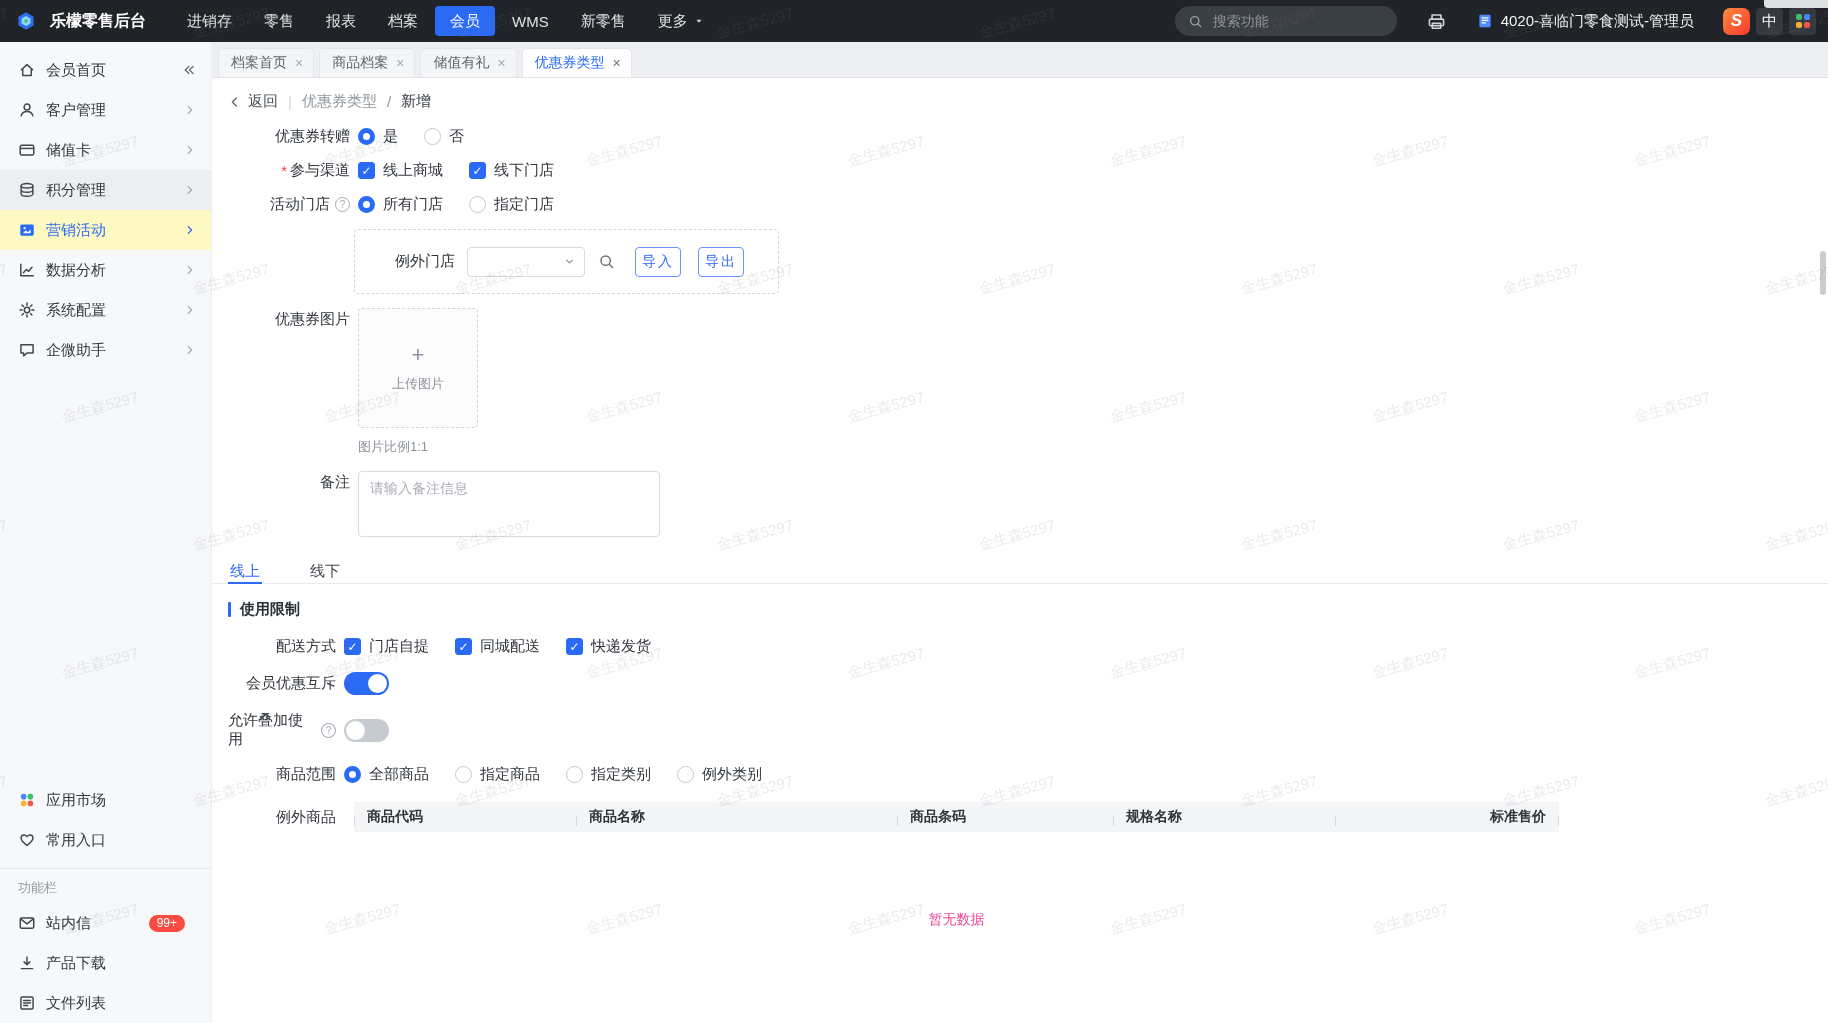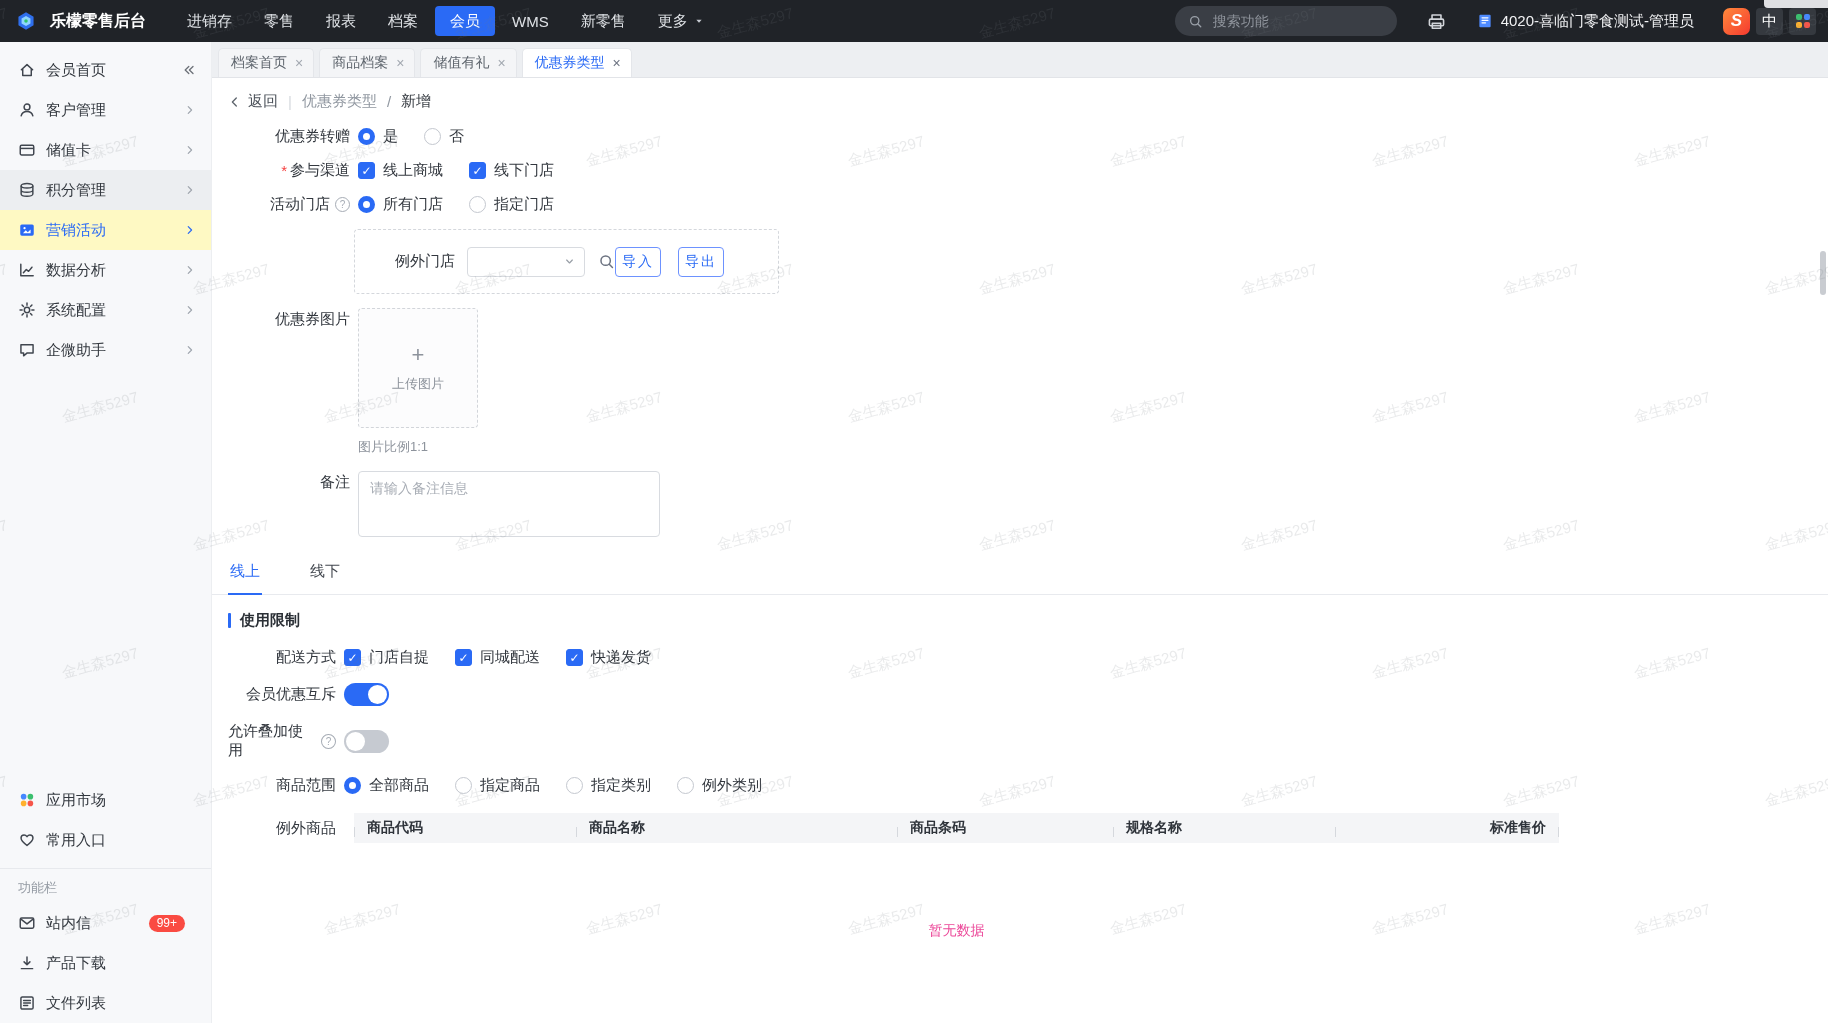--- a/index.html
+++ b/index.html
@@ -82,33 +82,33 @@
   .radio.on{border:5px solid var(--blue)}
   .cbx{position:relative;width:17px;height:17px;border:1px solid #c4c8cf;border-radius:3px;background:#fff;flex-shrink:0}
   .cbx.on{background:var(--blue);border-color:var(--blue)}
   .cbx.on::after{content:"✓";position:absolute;inset:0;display:flex;align-items:center;justify-content:center;color:#fff;font-size:12px;font-weight:700}
 
   .exc-box{margin:2px 0 14px 126px;width:425px;height:65px;border:1px dashed #d4d7dc;border-radius:4px;display:flex;align-items:center}
   .exc-box .xlabel{width:100px;text-align:right;font-size:15px;color:var(--text);flex-shrink:0}
   .sel{margin-left:12px;width:118px;height:30px;border:1px solid #d8dbe0;border-radius:4px;background:#fff;display:flex;align-items:center;justify-content:flex-end;padding:0 8px;cursor:pointer}
   .sel svg{width:13px;height:13px;color:#9aa0a8}
   .mini-search{margin-left:13px;width:17px;height:17px;color:#6b7280;cursor:pointer}
-  .btn-ghost{margin-left:0;width:46px;height:30px;border:1px solid #6d92ff;border-radius:4px;background:#fff;color:var(--blue);font-size:14px;cursor:pointer;font-family:inherit;letter-spacing:2px;padding:0}
+  .btn-ghost{margin-left:20px;width:46px;height:30px;border:1px solid #6d92ff;border-radius:4px;background:#fff;color:var(--blue);font-size:14px;cursor:pointer;font-family:inherit;letter-spacing:2px;padding:0}
   .btn-ghost + .btn-ghost{margin-left:17px}
 
   .upload-box{width:120px;height:120px;border:1px dashed #d2d5da;border-radius:4px;background:#fcfcfd;display:flex;flex-direction:column;align-items:center;justify-content:center;gap:9px;color:var(--muted);cursor:pointer}
   .plus{font-size:22px;line-height:1;color:#8d939c}
   .plus::before{content:"+"}
   .up-text{font-size:13px}
   .img-hint{font-size:13px;color:var(--muted);margin-top:10px}
   .remark-ta{width:302px;height:66px;border:1px solid #d8dbe0;border-radius:4px;padding:8px 11px;font-size:14px;color:var(--text);resize:none;font-family:inherit;outline:none}
   .remark-ta::placeholder{color:#a8adb5}
 
   .detail-tabs{display:flex;gap:46px;padding:4px 16px 0;border-bottom:1px solid #e8eaee;margin-top:6px}
-  .dtab{font-size:15px;color:#42474f;padding:6px 2px 12px;cursor:pointer}
+  .dtab{font-size:15px;color:#42474f;padding:6px 2px 1px;cursor:pointer}
   .dtab.active{color:var(--blue);border-bottom:2px solid var(--blue);margin-bottom:-1px;font-weight:500}
 
   .section-title{display:flex;align-items:center;gap:9px;margin:16px 16px 18px;font-size:15px;font-weight:700;color:#2b3036}
   .section-bar{width:3px;height:15px;background:var(--blue);border-radius:1px}
   .urow{display:flex;align-items:center;margin:0 16px 16px}
   .urow.top{align-items:flex-start}
   .ulabel{width:108px;flex-shrink:0;margin-right:8px;display:flex;justify-content:flex-end;align-items:center;gap:3px;font-size:15px;color:var(--text)}
   .urow.scope{margin-bottom:18px}
 
   .toggle{position:relative;width:45px;height:23px;border-radius:12px;background:#c6cad1;cursor:pointer;flex-shrink:0}

